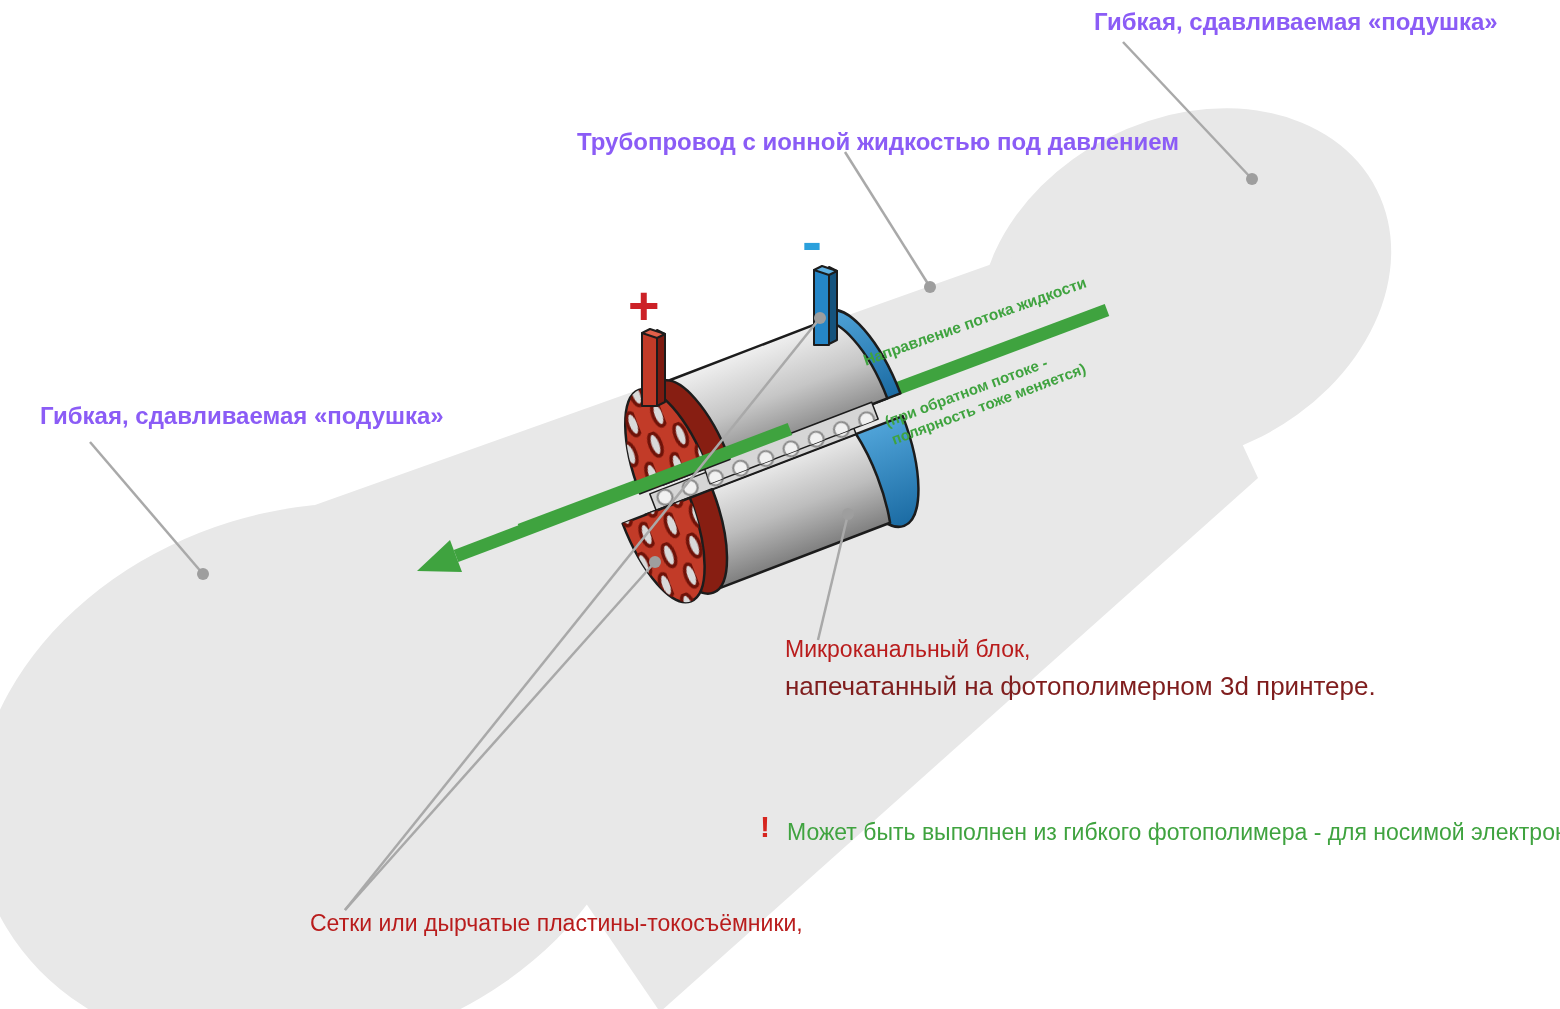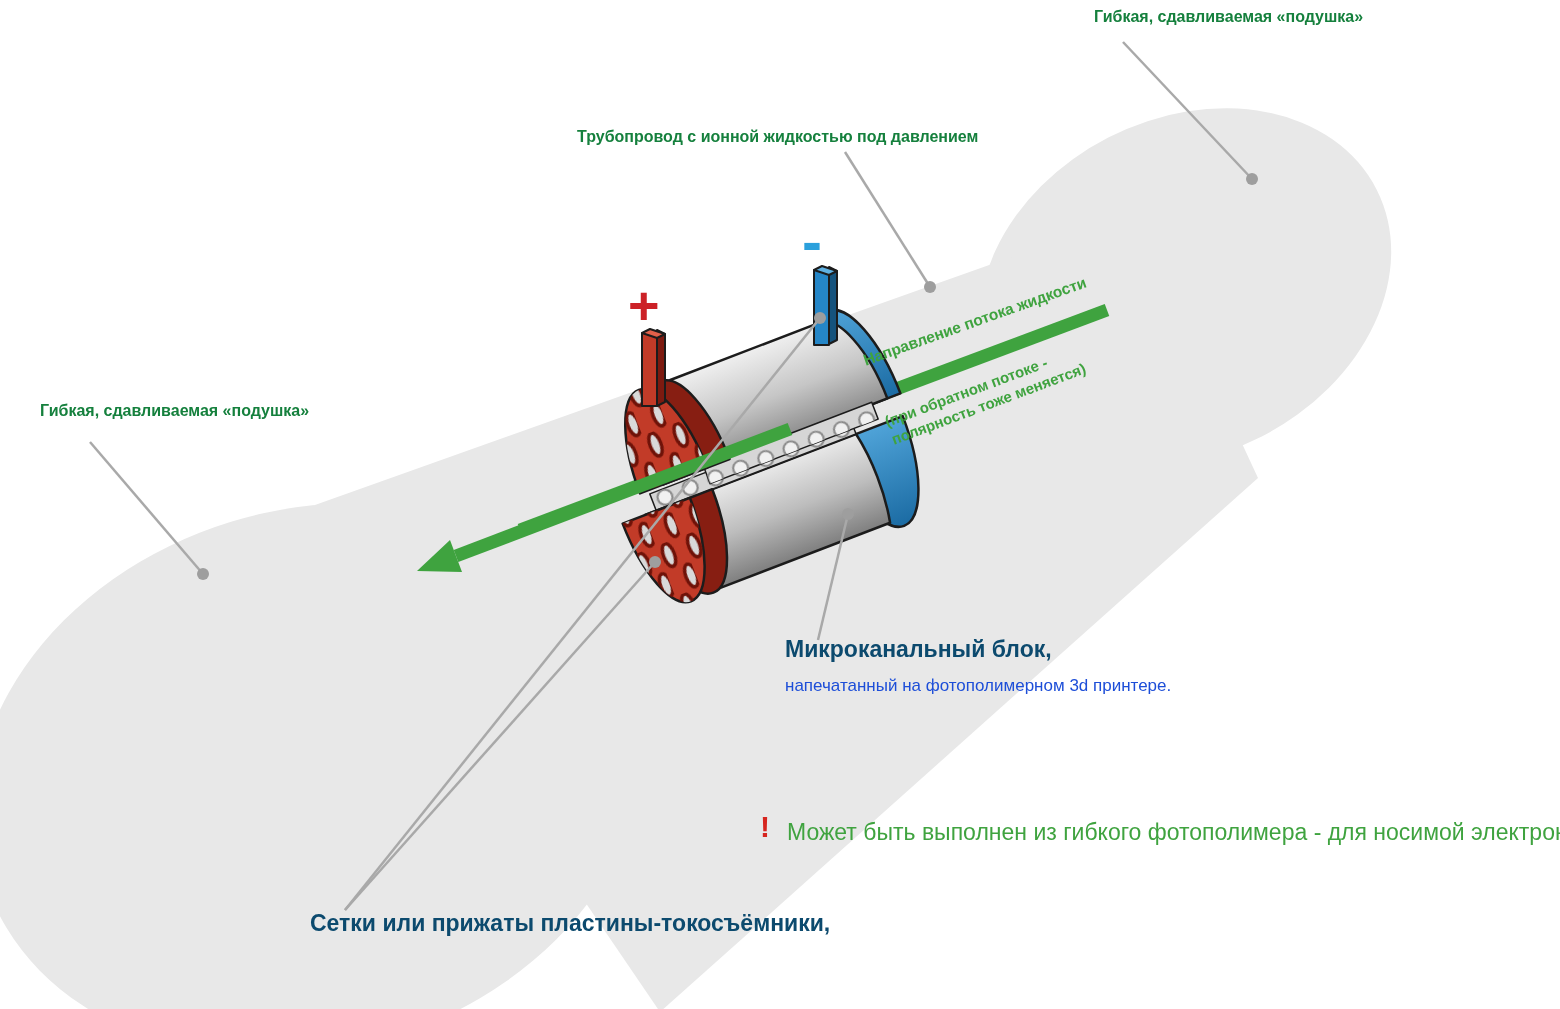--- a/index.html
+++ b/index.html
@@ -2,23 +2,23 @@
 <html><head>
 <meta charset="utf-8">
 <style>
   html,body{margin:0;padding:0;}
   body{
     width:1560px;height:1009px;position:relative;overflow:hidden;background:#ffffff;
     font-family:"Liberation Sans","DejaVu Sans",sans-serif;
   }
   #art{position:absolute;left:0;top:0;}
   .lbl{position:absolute;white-space:nowrap;}
-  .title-black{font-size:16px;font-weight:bold;color:#15803d;}
-  .para-title{font-size:23px;font-weight:bold;color:#0c4a6e;}
-  .para-gray{font-size:17px;color:#1d4ed8;line-height:32px;}
+  .title-black{font-size:24px;font-weight:bold;color:#8b5cf6;}
+  .para-title{font-size:23px;font-weight:normal;color:#b91c1c;}
+  .para-gray{font-size:26px;color:#7f1d1d;line-height:32px;}
   .green{color:#3fa33f;}
   .flow-title{
     left:864px;top:352px;font-size:15.5px;font-weight:bold;
     transform:rotate(-19.6deg);transform-origin:0 50%;
   }
   .flow-note{
     left:882px;top:413px;font-size:15px;font-weight:bold;line-height:19px;
     transform:rotate(-20.5deg);transform-origin:0 0;
   }
   .plus-sign{left:628px;top:278px;font-size:54px;font-weight:bold;color:#cc2127;line-height:1;}
@@ -130,15 +130,15 @@
 </div>
 
 <div class="lbl para-title" style="left:785px;top:636px">Микроканальный блок,</div>
 <div class="lbl para-gray" style="left:785px;top:670px">
   <div>напечатанный на фотополимерном 3d принтере.</div>
 </div>
 
 <div class="lbl note-mark">!</div>
 <div class="lbl note-text green">Может быть выполнен из гибкого фотополимера - для носимой электроники.</div>
 
-<div class="lbl para-title" style="left:310px;top:910px">Сетки или прижаты пластины-токосъёмники,</div>
+<div class="lbl para-title" style="left:310px;top:910px">Сетки или дырчатые пластины-токосъёмники,</div>
 <div class="lbl para-gray" style="left:312px;top:944px">
 </div>
 
 </body></html>

